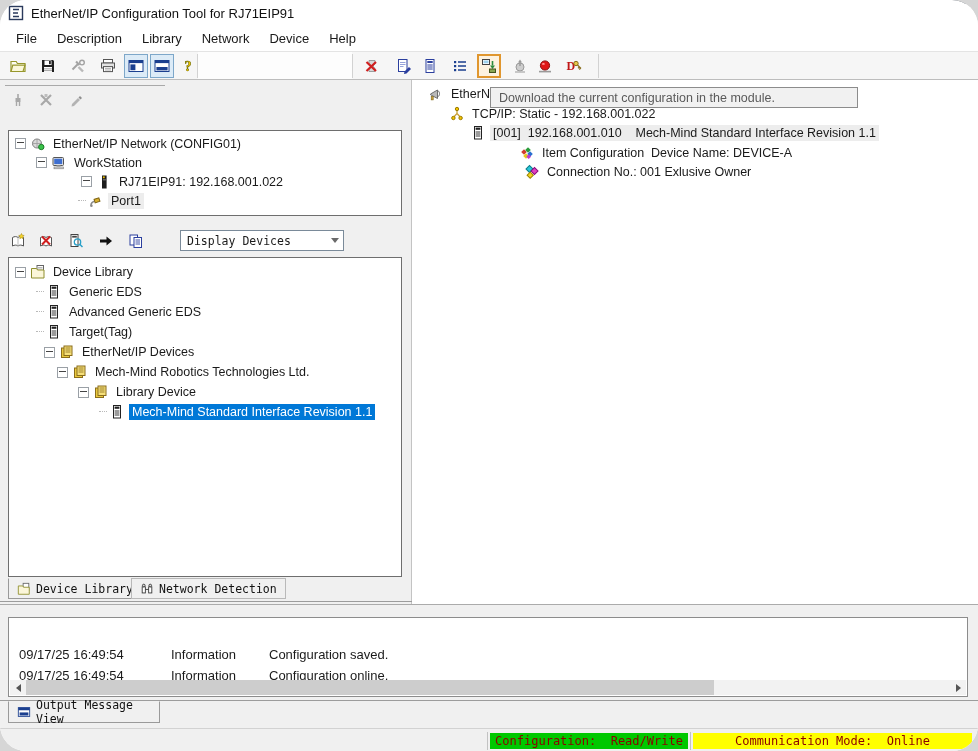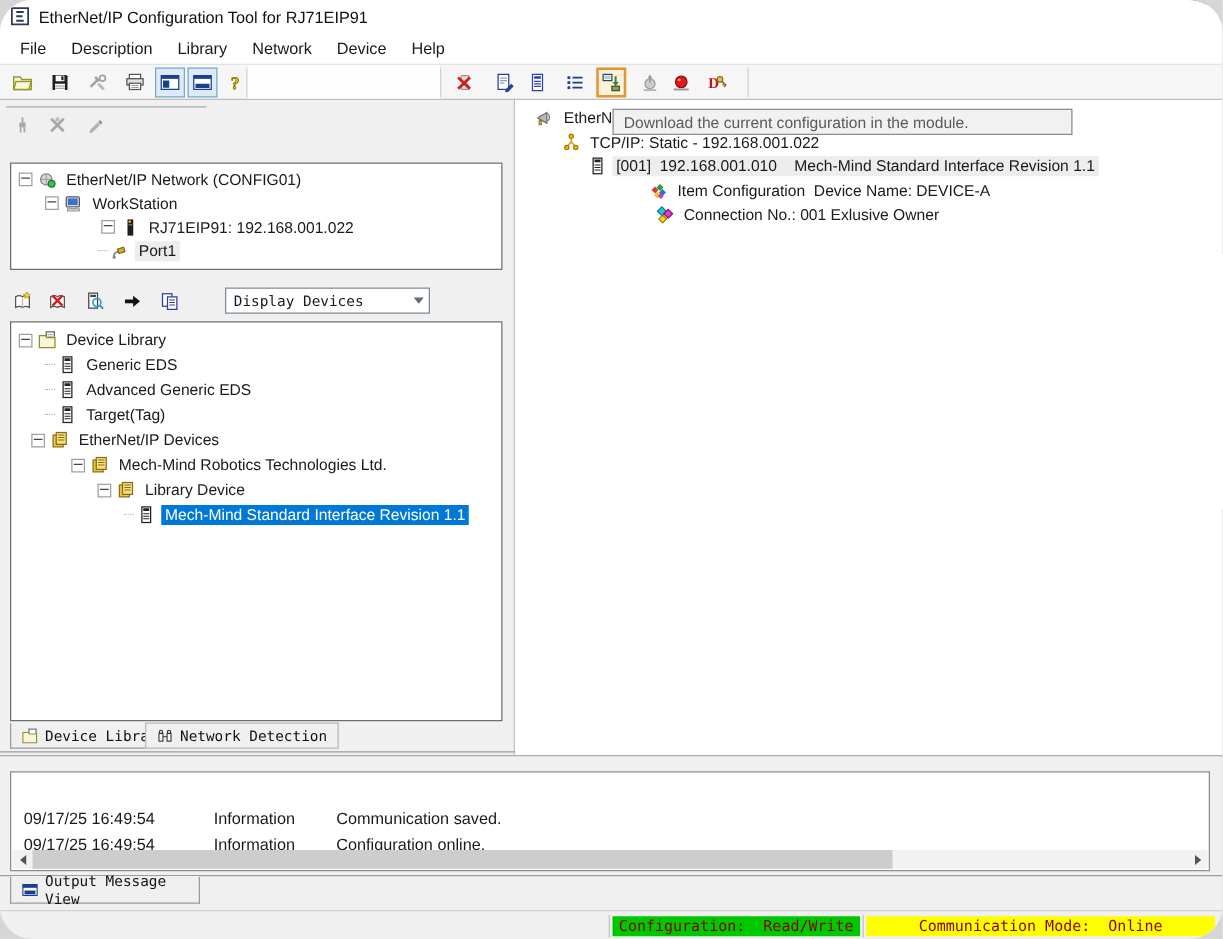--- a/index.html
+++ b/index.html
@@ -347,21 +347,21 @@
     </div>
     <div class="trow" style="padding-left:27px;height:20px;">
       <span class="stub"></span>
       <svg class="i16" viewBox="0 0 16 16" style="margin-right:4px;">
         <rect x="4.5" y="1.5" width="7" height="12.5" fill="#fff" stroke="#222"></rect>
         <rect x="5.6" y="2.6" width="4.8" height="2.2" fill="#222"></rect>
         <path d="M5.6 7h4.8M5.6 9h4.8M5.6 11h4.8" stroke="#222" stroke-width="0.9"></path>
       </svg>
       <span class="tlabel">Target(Tag)</span>
     </div>
-    <div class="trow" style="padding-left:16px;height:20px;">
+    <div class="trow" style="padding-left:35px;height:20px;">
       <span class="exp"></span>
       <svg class="i16" viewBox="0 0 16 16" style="margin-right:4px;">
         <rect x="2.5" y="4" width="8" height="9.5" fill="#e8c83d" stroke="#8a6d1c"></rect>
         <rect x="5" y="2" width="8" height="9.5" fill="#f6e07a" stroke="#8a6d1c"></rect>
         <path d="M6.5 4h5M6.5 6h5M6.5 8h5" stroke="#8a6d1c" stroke-width="0.8"></path>
       </svg>
       <span class="tlabel">EtherNet/IP Devices</span>
     </div>
     <div class="trow" style="padding-left:48px;height:20px;">
       <span class="exp"></span>
@@ -392,21 +392,21 @@
     </div>
   </div>
 
   <div class="tab" style="left:8px;top:578px;">
     <svg class="i14" viewBox="0 0 16 16">
       <rect x="7" y="1.5" width="6.5" height="8" fill="#fff" stroke="#666"></rect>
       <path d="M1.5 4.5h5l1 1.5H14v8H1.5z" fill="#fbf6d9" stroke="#8f8f2e"></path>
     </svg>
     <span>Device Library</span>
   </div>
-  <div class="tab flat" style="left:116px;top:578px;justify-content:space-between;">
+  <div class="tab flat" style="left:131px;top:578px;justify-content:space-between;">
     <svg class="i14" viewBox="0 0 16 16">
       <rect x="2.5" y="5.5" width="3.6" height="7" fill="#fff" stroke="#333"></rect>
       <rect x="9.9" y="5.5" width="3.6" height="7" fill="#fff" stroke="#333"></rect>
       <path d="M6.1 8.5h3.8" stroke="#333"></path>
       <circle cx="4.3" cy="4" r="1.5" fill="#ddd" stroke="#333"></circle>
       <circle cx="11.7" cy="4" r="1.5" fill="#ddd" stroke="#333"></circle>
     </svg>
     <span>Network Detection</span>
   </div>
   <div class="abs sep-line" style="left:0;top:601px;width:412px;height:1px;"></div>
@@ -462,21 +462,21 @@
 
   <div class="abs tooltip">
     <span>Download the current configuration in the module.</span>
   </div>
 
   <div class="abs bottom-bg"></div>
   <div class="abs msg-table">
     <div class="mt-row" style="top:25px;">
       <span class="mt-c1">09/17/25 16:49:54</span>
       <span class="mt-c2">Information</span>
-      <span class="mt-c3">Communication saved.</span>
+      <span class="mt-c3">Configuration saved.</span>
     </div>
     <div class="mt-row" style="top:46px;">
       <span class="mt-c1">09/17/25 16:49:54</span>
       <span class="mt-c2">Information</span>
       <span class="mt-c3">Configuration online.</span>
     </div>
     <div class="hscroll">
       <span class="sb-btn">
           <span class="tri-l"></span>
         </span>

